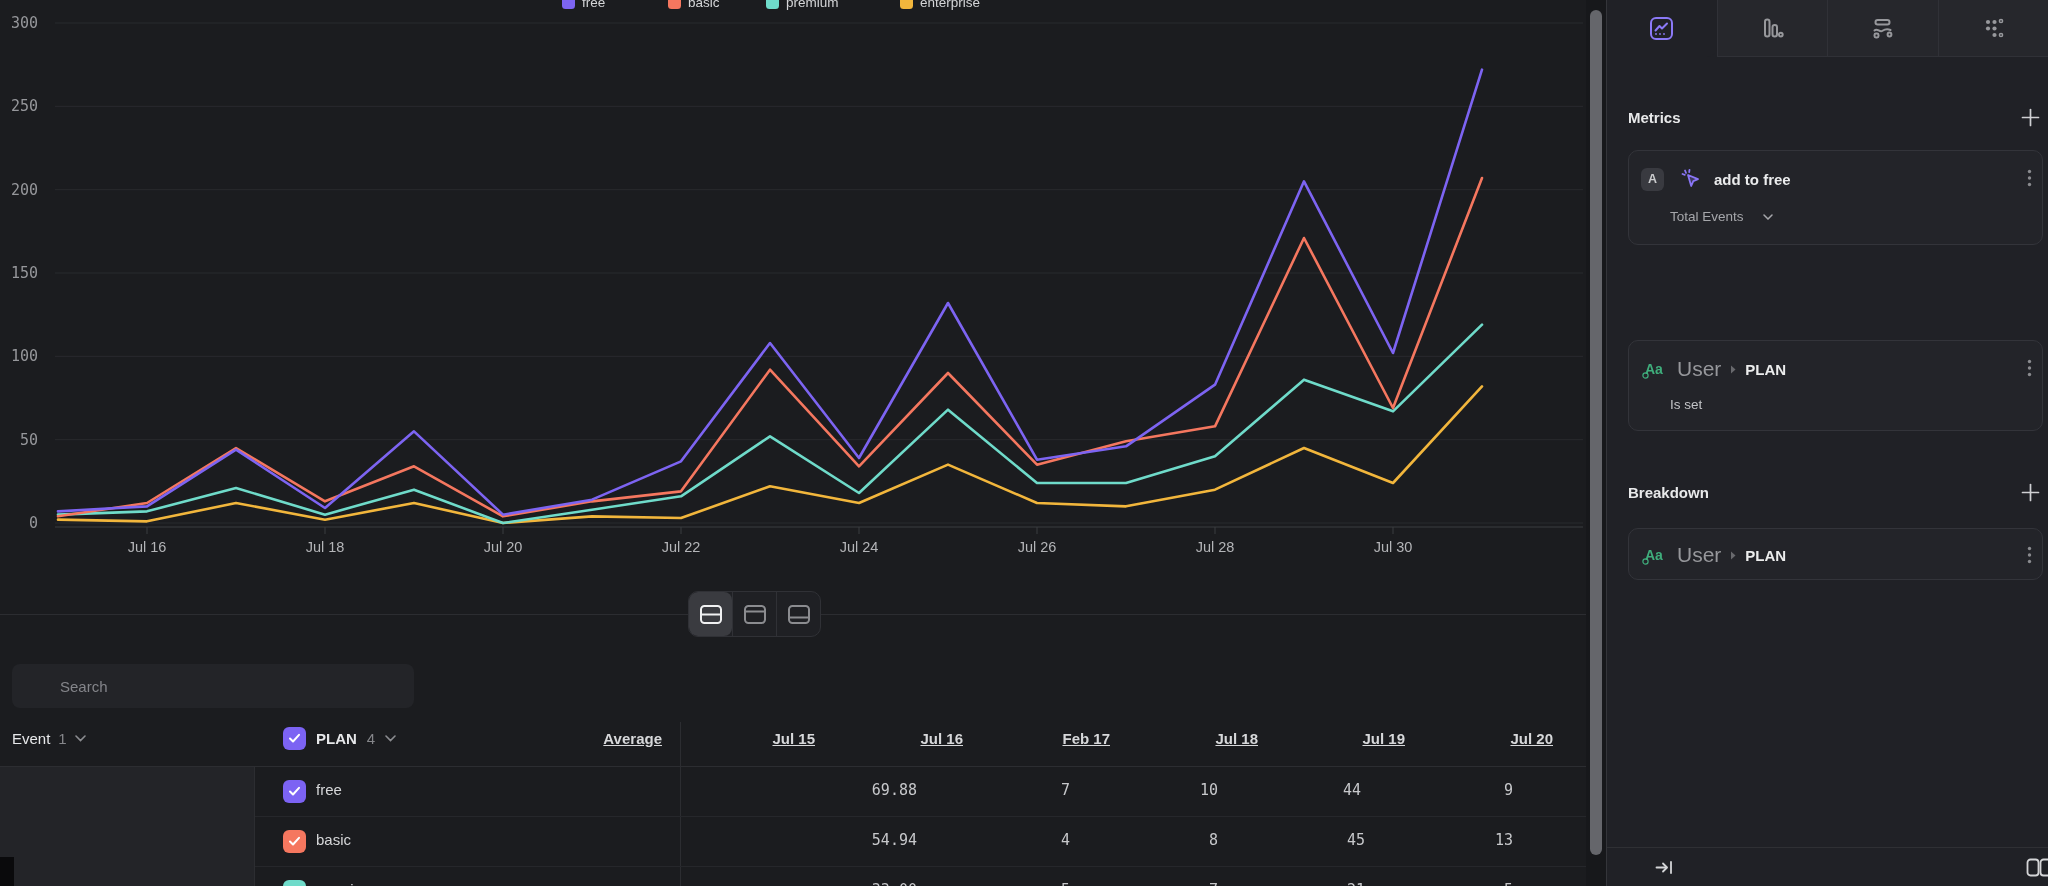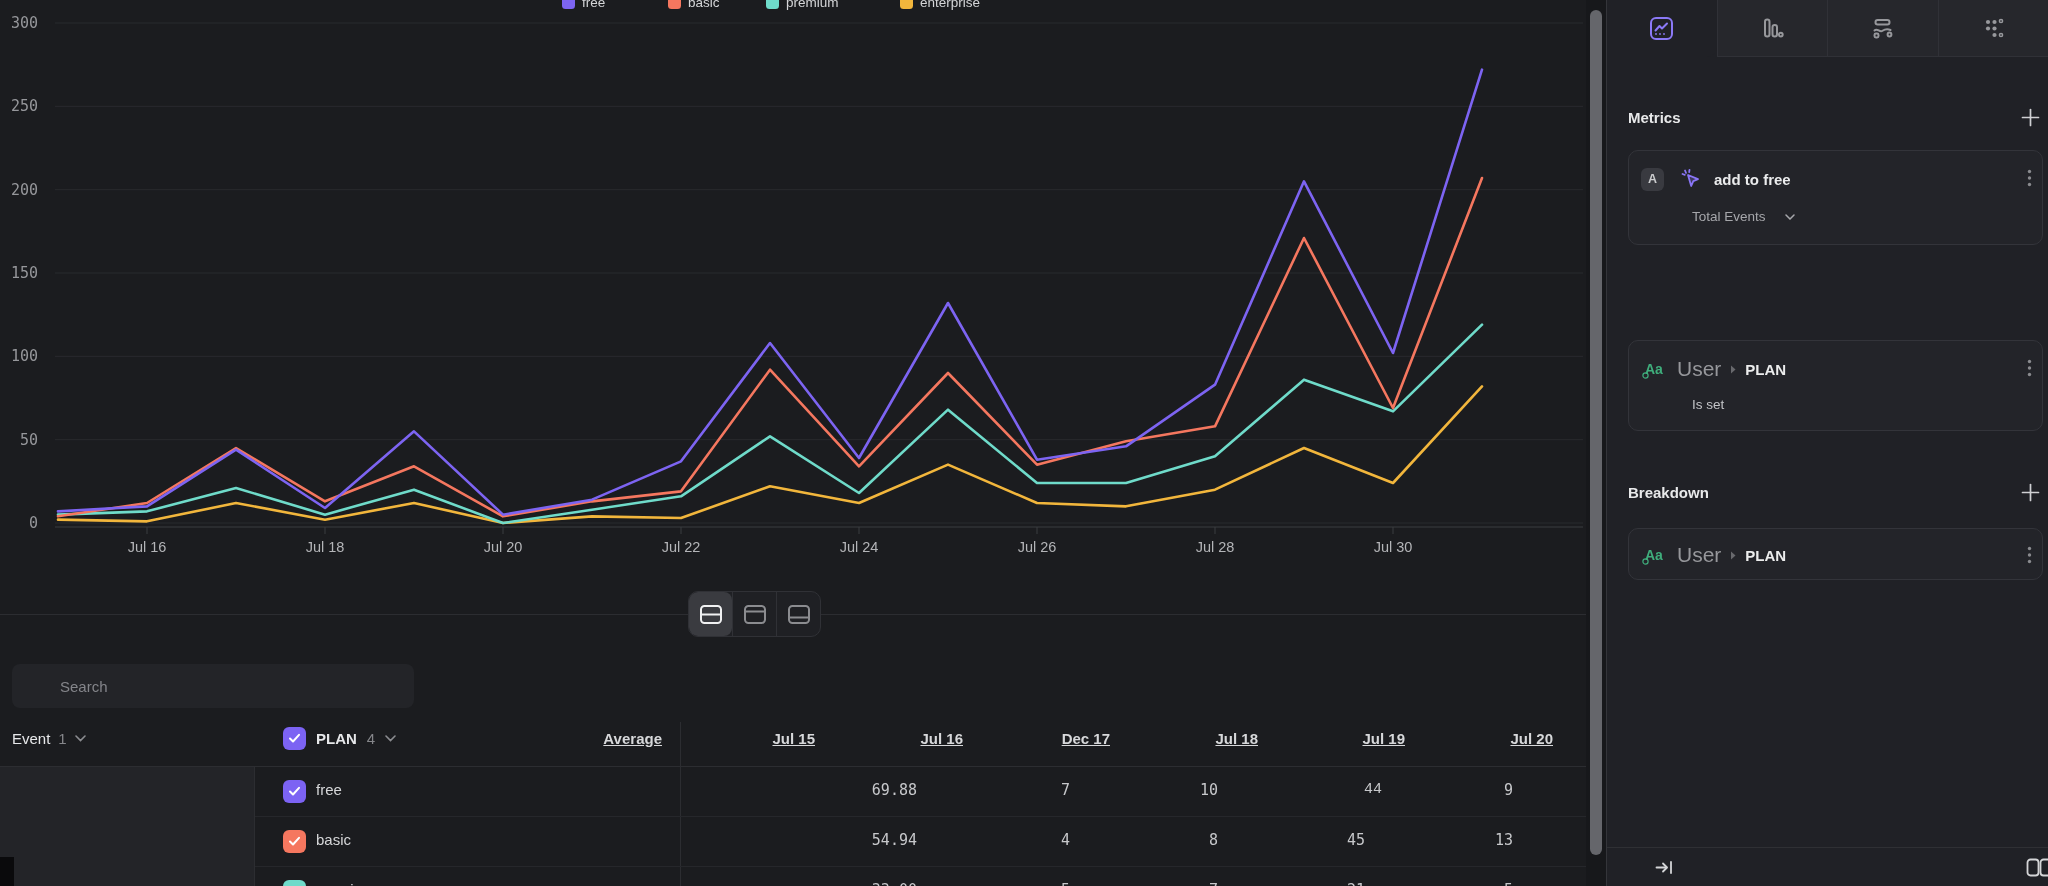--- a/index.html
+++ b/index.html
@@ -56,21 +56,21 @@
   .side-tab:first-child{border-left:none;}
   .side-tab.active{background:#202126;border-bottom:none;border-bottom-right-radius:10px;}
   .section-hdr{position:absolute;left:21px;right:8px;height:26px;display:flex;align-items:center;justify-content:space-between;}
   .section-title{font-size:15px;font-weight:700;color:#e8e9ea;}
   .side-card{position:absolute;left:21px;width:415px;background:#232429;border:1px solid #33343a;border-radius:10px;box-sizing:border-box;}
   .card-row1{position:absolute;left:12px;top:14px;right:30px;height:28px;display:flex;align-items:center;}
   .metric-title{font-size:15px;font-weight:700;color:#ebeced;}
   .badge-a{width:23px;height:23px;border-radius:6px;background:#393a40;color:#cbccce;
     font-size:12.5px;font-weight:600;display:flex;align-items:center;justify-content:center;}
   .kebab{position:absolute;right:10px;top:18px;cursor:pointer;}
-  .card-sub{position:absolute;left:63px;font-size:13.5px;color:#a6a7ab;display:flex;align-items:center;gap:19px;cursor:pointer;justify-content:space-between;}
+  .card-sub{position:absolute;left:41px;font-size:13.5px;color:#a6a7ab;display:flex;align-items:center;gap:19px;cursor:pointer;justify-content:space-between;}
   .scope-label{font-size:21px;color:#96979b;}
   .prop-label{font-size:15px;font-weight:700;color:#eceded;}
   #side-bottom{position:absolute;left:0;right:0;top:847px;height:39px;border-top:1px solid #2f3034;}
   .ghost-btn{cursor:pointer;}
 </style>
 </head>
 <body>
 
 <div id="main">
 
@@ -182,21 +182,21 @@
     <span class="hdr-count">4</span>
     <svg width="11" height="7" viewBox="0 0 11 7" fill="none" stroke="#8b8c90" stroke-width="1.6" stroke-linecap="round">
         <polyline points="1,1 5.5,5.5 10,1"></polyline>
       </svg>
   </div>
 
   <div class="col-hdr" id="avg-header" style="right: 924px;">Average</div>
   <div id="date-headers">
       <div class="col-hdr" style="right: 771px;">Jul 15</div>
       <div class="col-hdr" style="right: 623px;">Jul 16</div>
-      <div class="col-hdr" style="right: 476px;">Dec 17</div>
+      <div class="col-hdr" style="right: 476px;">Feb 17</div>
       <div class="col-hdr" style="right: 328px;">Jul 18</div>
       <div class="col-hdr" style="right: 181px;">Jul 19</div>
       <div class="col-hdr" style="right: 33px;">Jul 20</div>
     </div>
 
   <div id="table-hdr-border"></div>
   <div id="col-divider"></div>
 
   <div id="event-col">
     
@@ -206,21 +206,21 @@
       <div class="t-row" style="top: 767px;">
         <div class="row-check" style="position: absolute; left: 28px; top: 13px; background: rgb(124, 99, 243);">
           <svg width="13" height="11" viewBox="0 0 13 11" fill="none">
             <path d="M2 5.5 L5 8.5 L11 1.8" stroke="#ffffff" stroke-width="2" stroke-linecap="round" stroke-linejoin="round"></path>
           </svg>
         </div>
         <div class="row-name">free</div>
         <div class="cell mono" style="right: 669px;">69.88</div>
         <div class="cell mono" style="right: 516px;">7</div>
         <div class="cell mono" style="right: 368px; margin-left: 12px;">10</div>
-        <div class="cell mono" style="right: 204px; font-family: Liberation Mono, monospace;">44</div>
+        <div class="cell mono" style="right: 225px;">44</div>
         <div class="cell mono" style="right: 73px;">9</div>
       </div>
       <div class="t-row" style="top: 817px;">
         <div class="row-check" style="position: absolute; left: 28px; top: 13px; background: rgb(245, 119, 95);">
           <svg width="13" height="11" viewBox="0 0 13 11" fill="none">
             <path d="M2 5.5 L5 8.5 L11 1.8" stroke="#ffffff" stroke-width="2" stroke-linecap="round" stroke-linejoin="round"></path>
           </svg>
         </div>
         <div class="row-name">basic</div>
         <div class="cell mono" style="right: 669px;">54.94</div>

